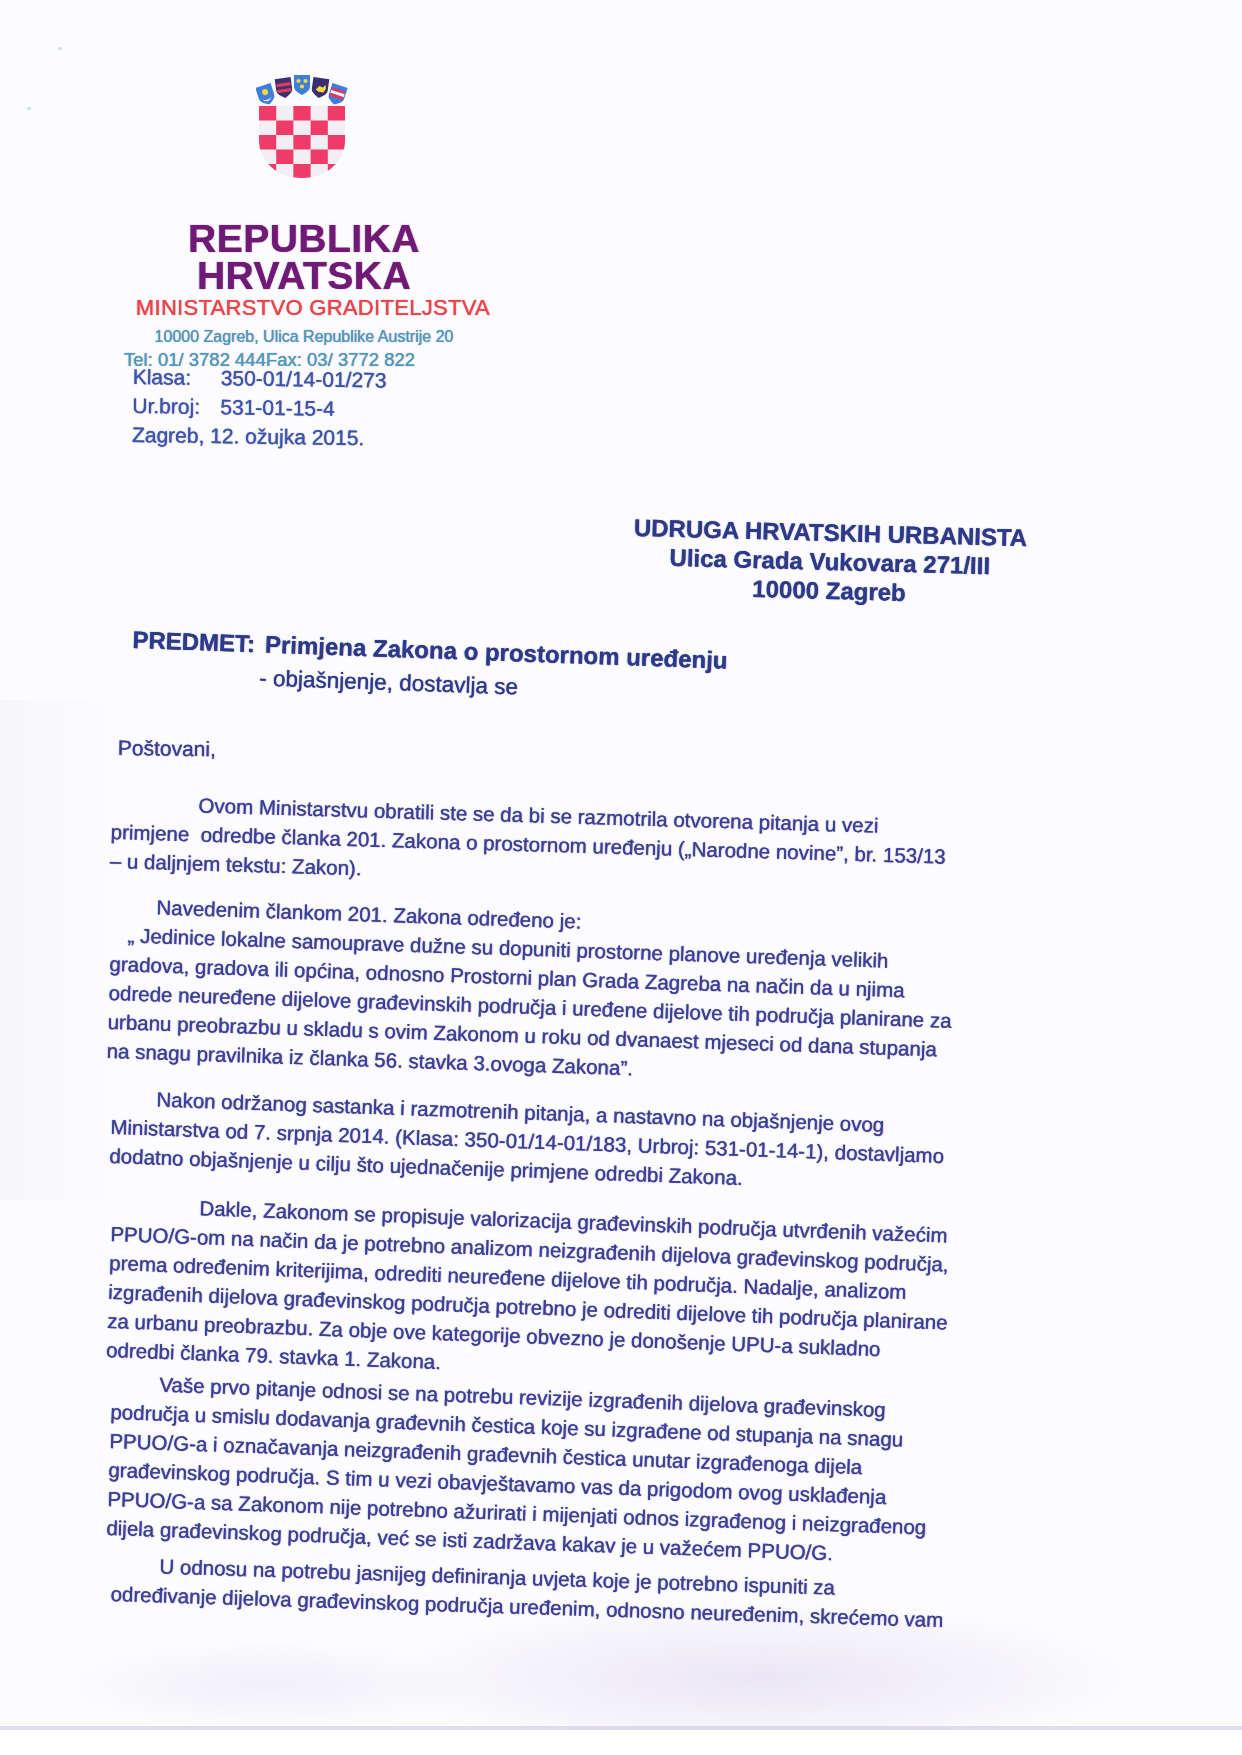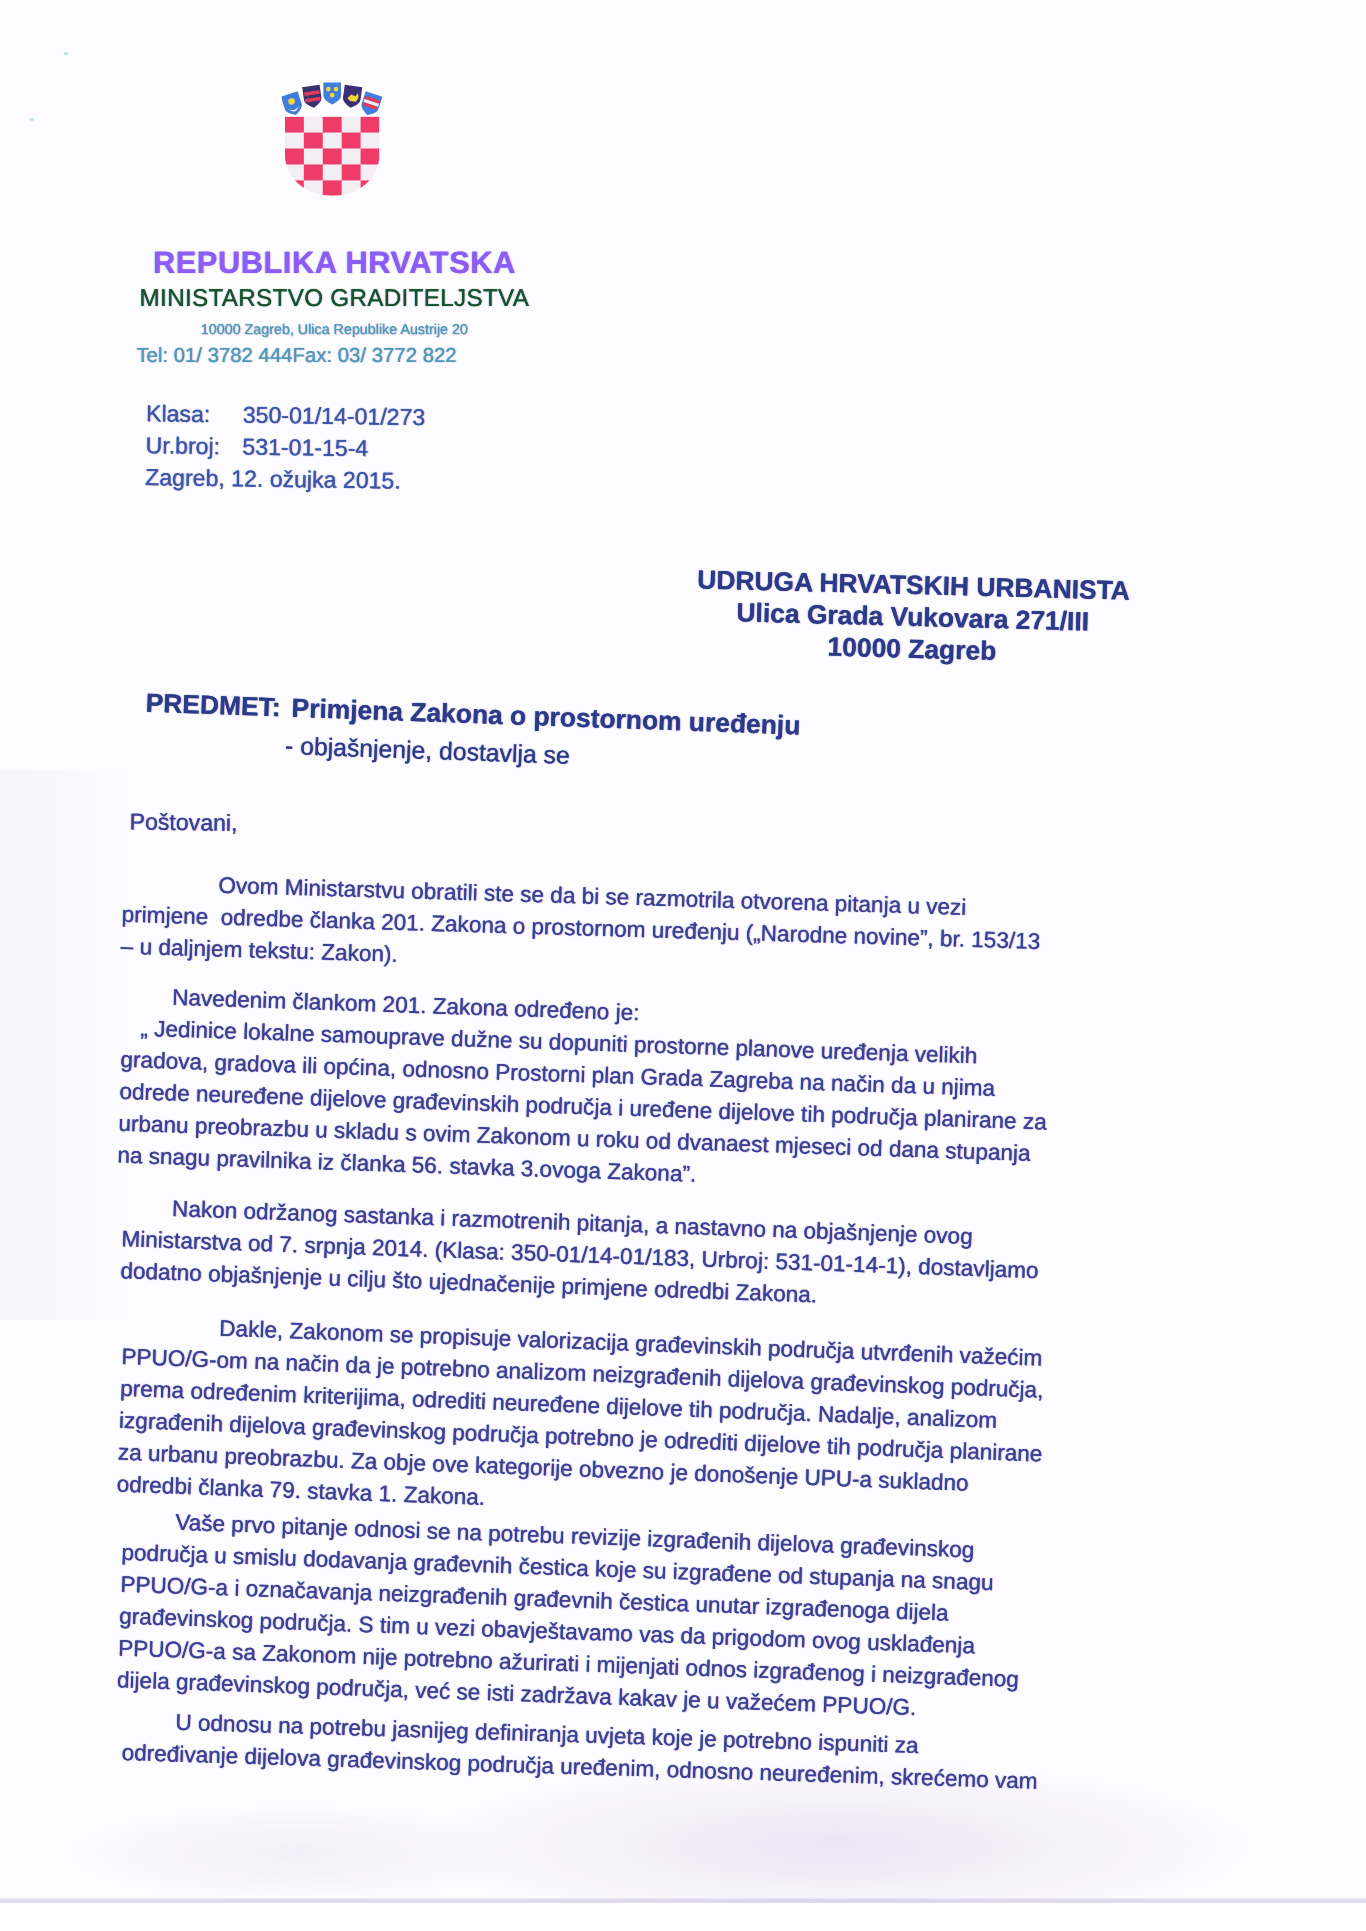--- a/index.html
+++ b/index.html
@@ -29,23 +29,23 @@
   .soft{
     text-shadow:
       0 0 0.7px currentColor,
       0.8px 0.3px 1px rgba(195,55,140,.28),
       -0.8px -0.2px 1px rgba(55,160,215,.28);
   }
 
   
   .coa{position:absolute;left:256px;top:74px;}
   .lh{position:absolute;left:118px;top:220px;width:372px;text-align:center;}
-  .lh-country{font-size:28px;font-weight:bold;letter-spacing:.5px;color:#8b5cf6;line-height:37px;text-align:center;}
-  .lh-min{font-size:22px;color:#14532d;line-height:27px;letter-spacing:.3px;}
-  .lh-addr{font-size:13px;color:#4f9ab8;line-height:23px;margin-top:4px;}
+  .lh-country{font-size:39px;font-weight:bold;letter-spacing:.5px;color:#701a75;line-height:37px;text-align:center;}
+  .lh-min{font-size:22px;color:#ef4444;line-height:27px;letter-spacing:.3px;text-align:right;}
+  .lh-addr{font-size:16px;color:#4f9ab8;line-height:23px;margin-top:4px;}
   .lh-telfax{font-size:18.5px;color:#4f9ab8;line-height:23px;display:flex;padding:0 6px;}
   .klasa{position:absolute;left:133px;top:362px;font-size:21px;color:#3c55a8;line-height:29px;
          transform:rotate(.8deg);transform-origin:0 0;}
   .klasa .row{display:flex;}
   .klasa .lbl{min-width:88px;}
 
   
   .recipient{position:absolute;left:600px;top:512px;width:462px;text-align:center;
              font-weight:bold;color:#2c3a88;font-size:24px;line-height:29px;
              transform:rotate(1.5deg);transform-origin:0 0;}

